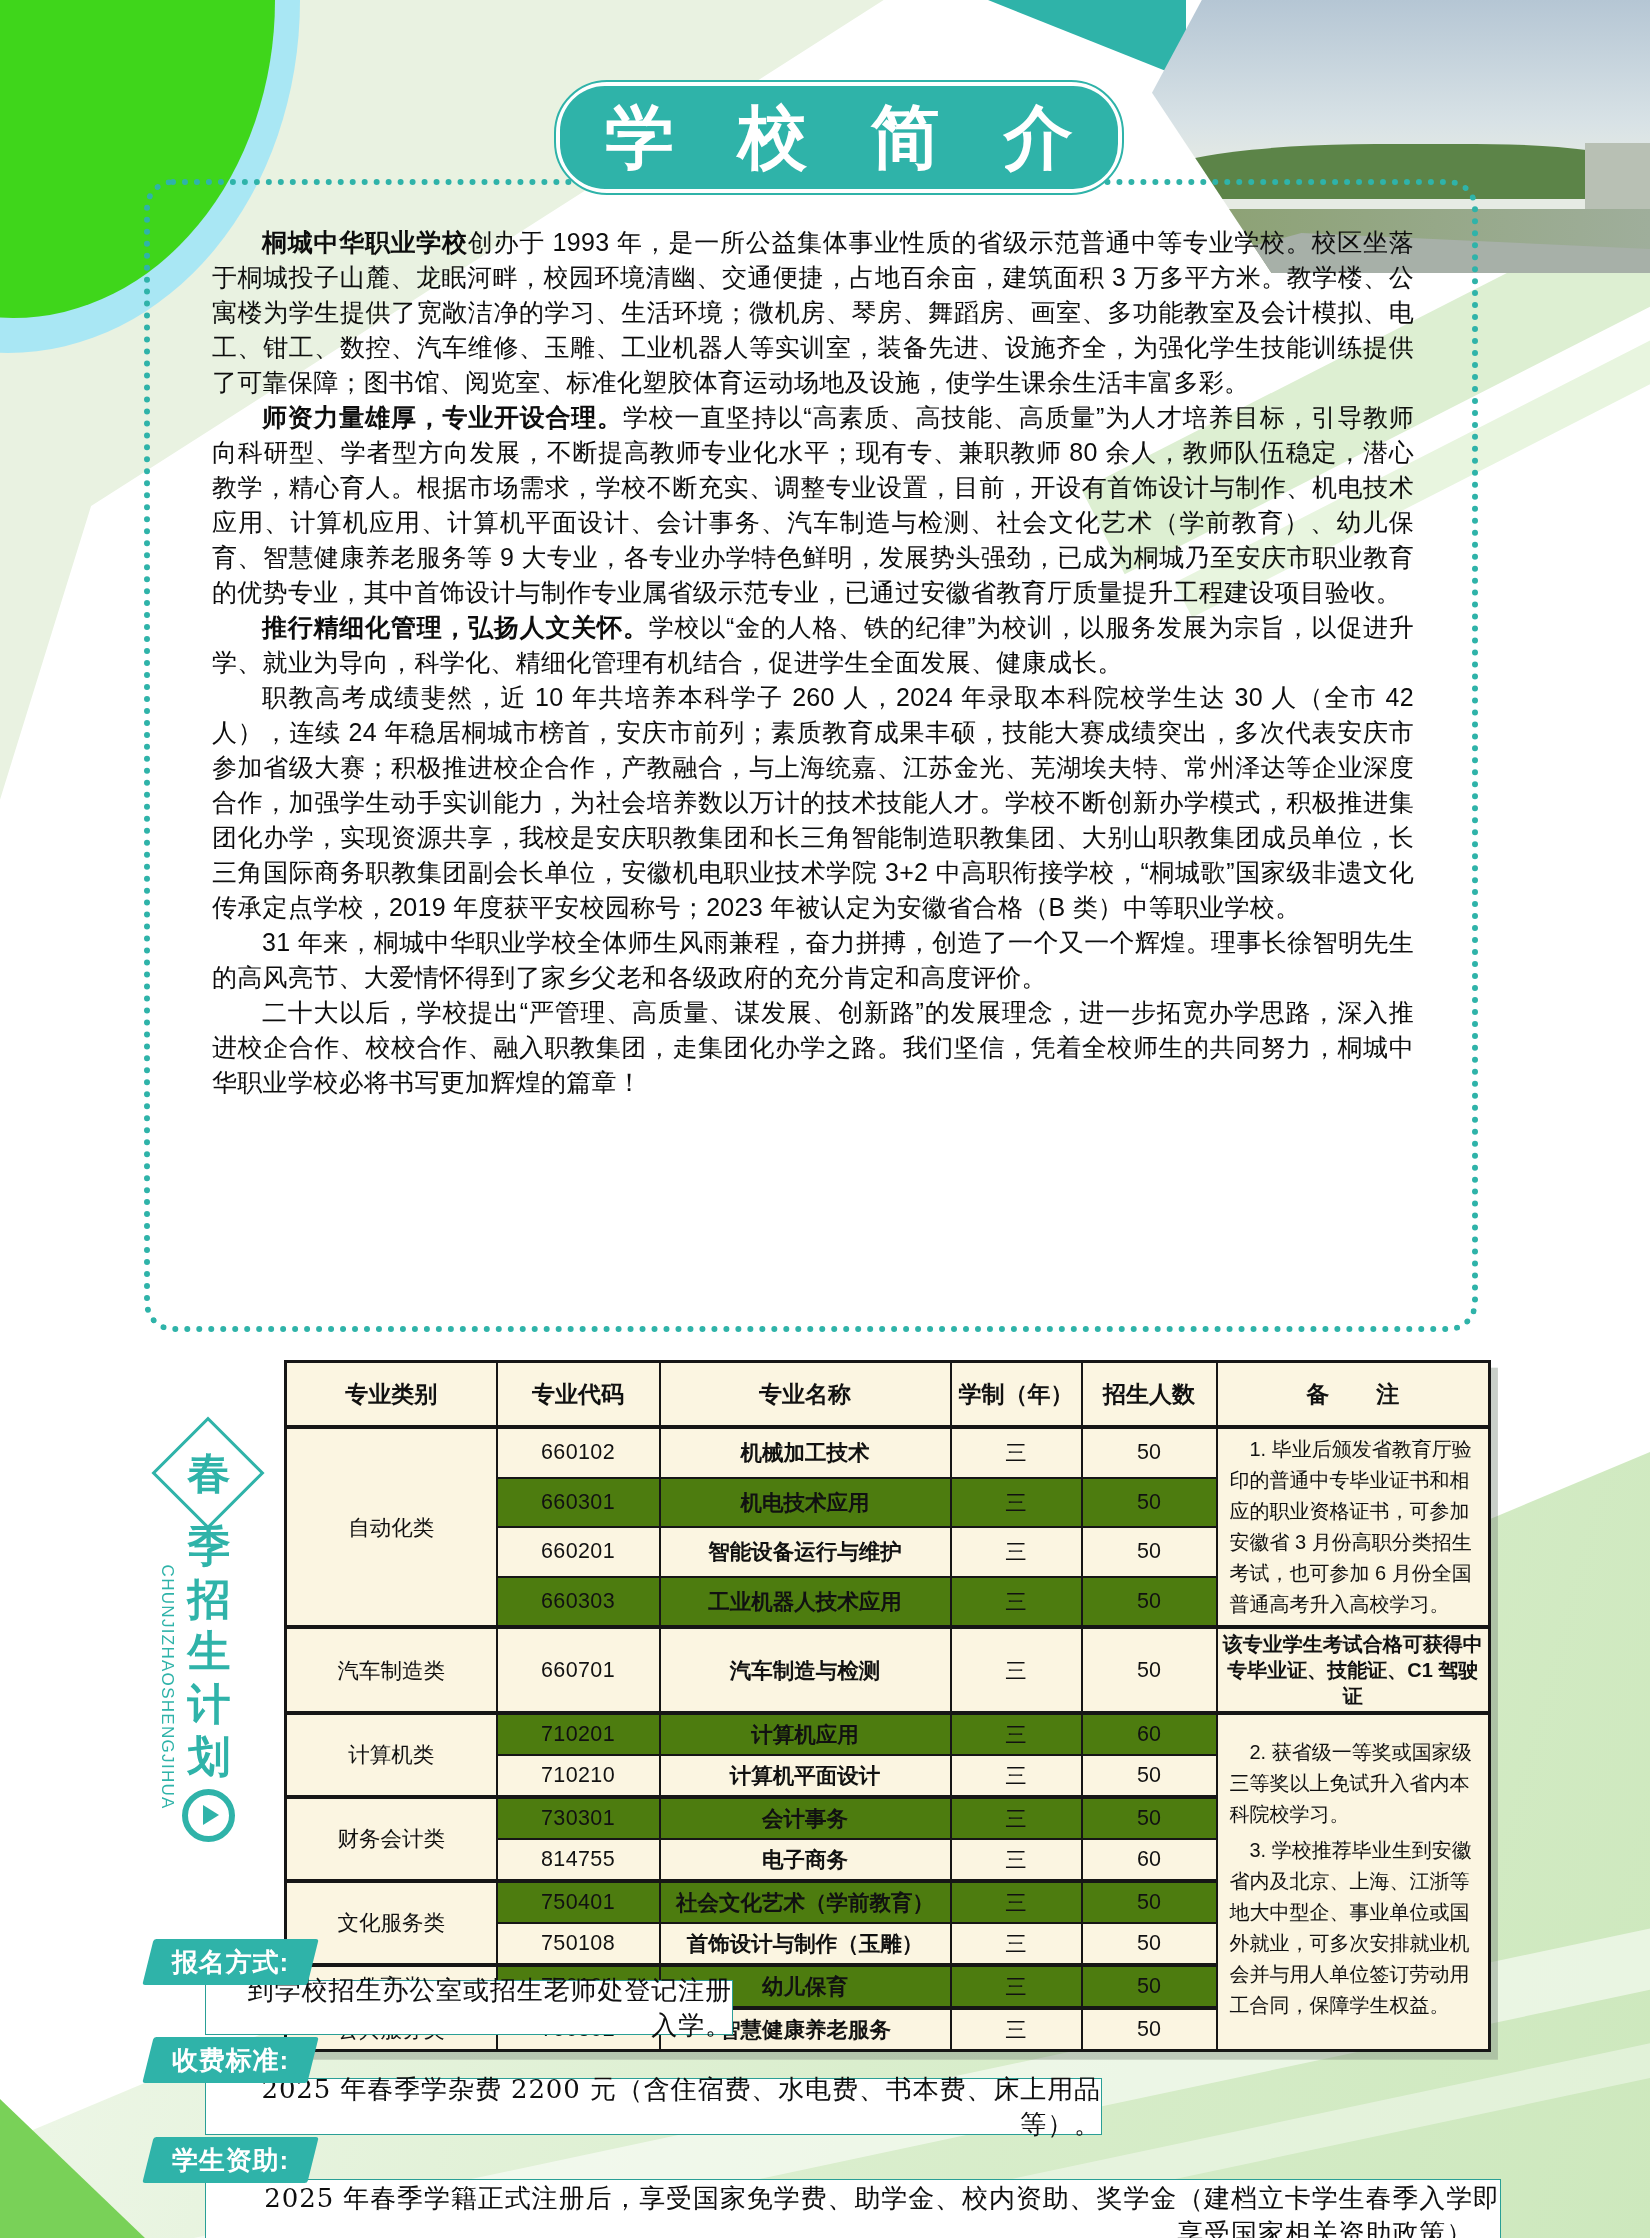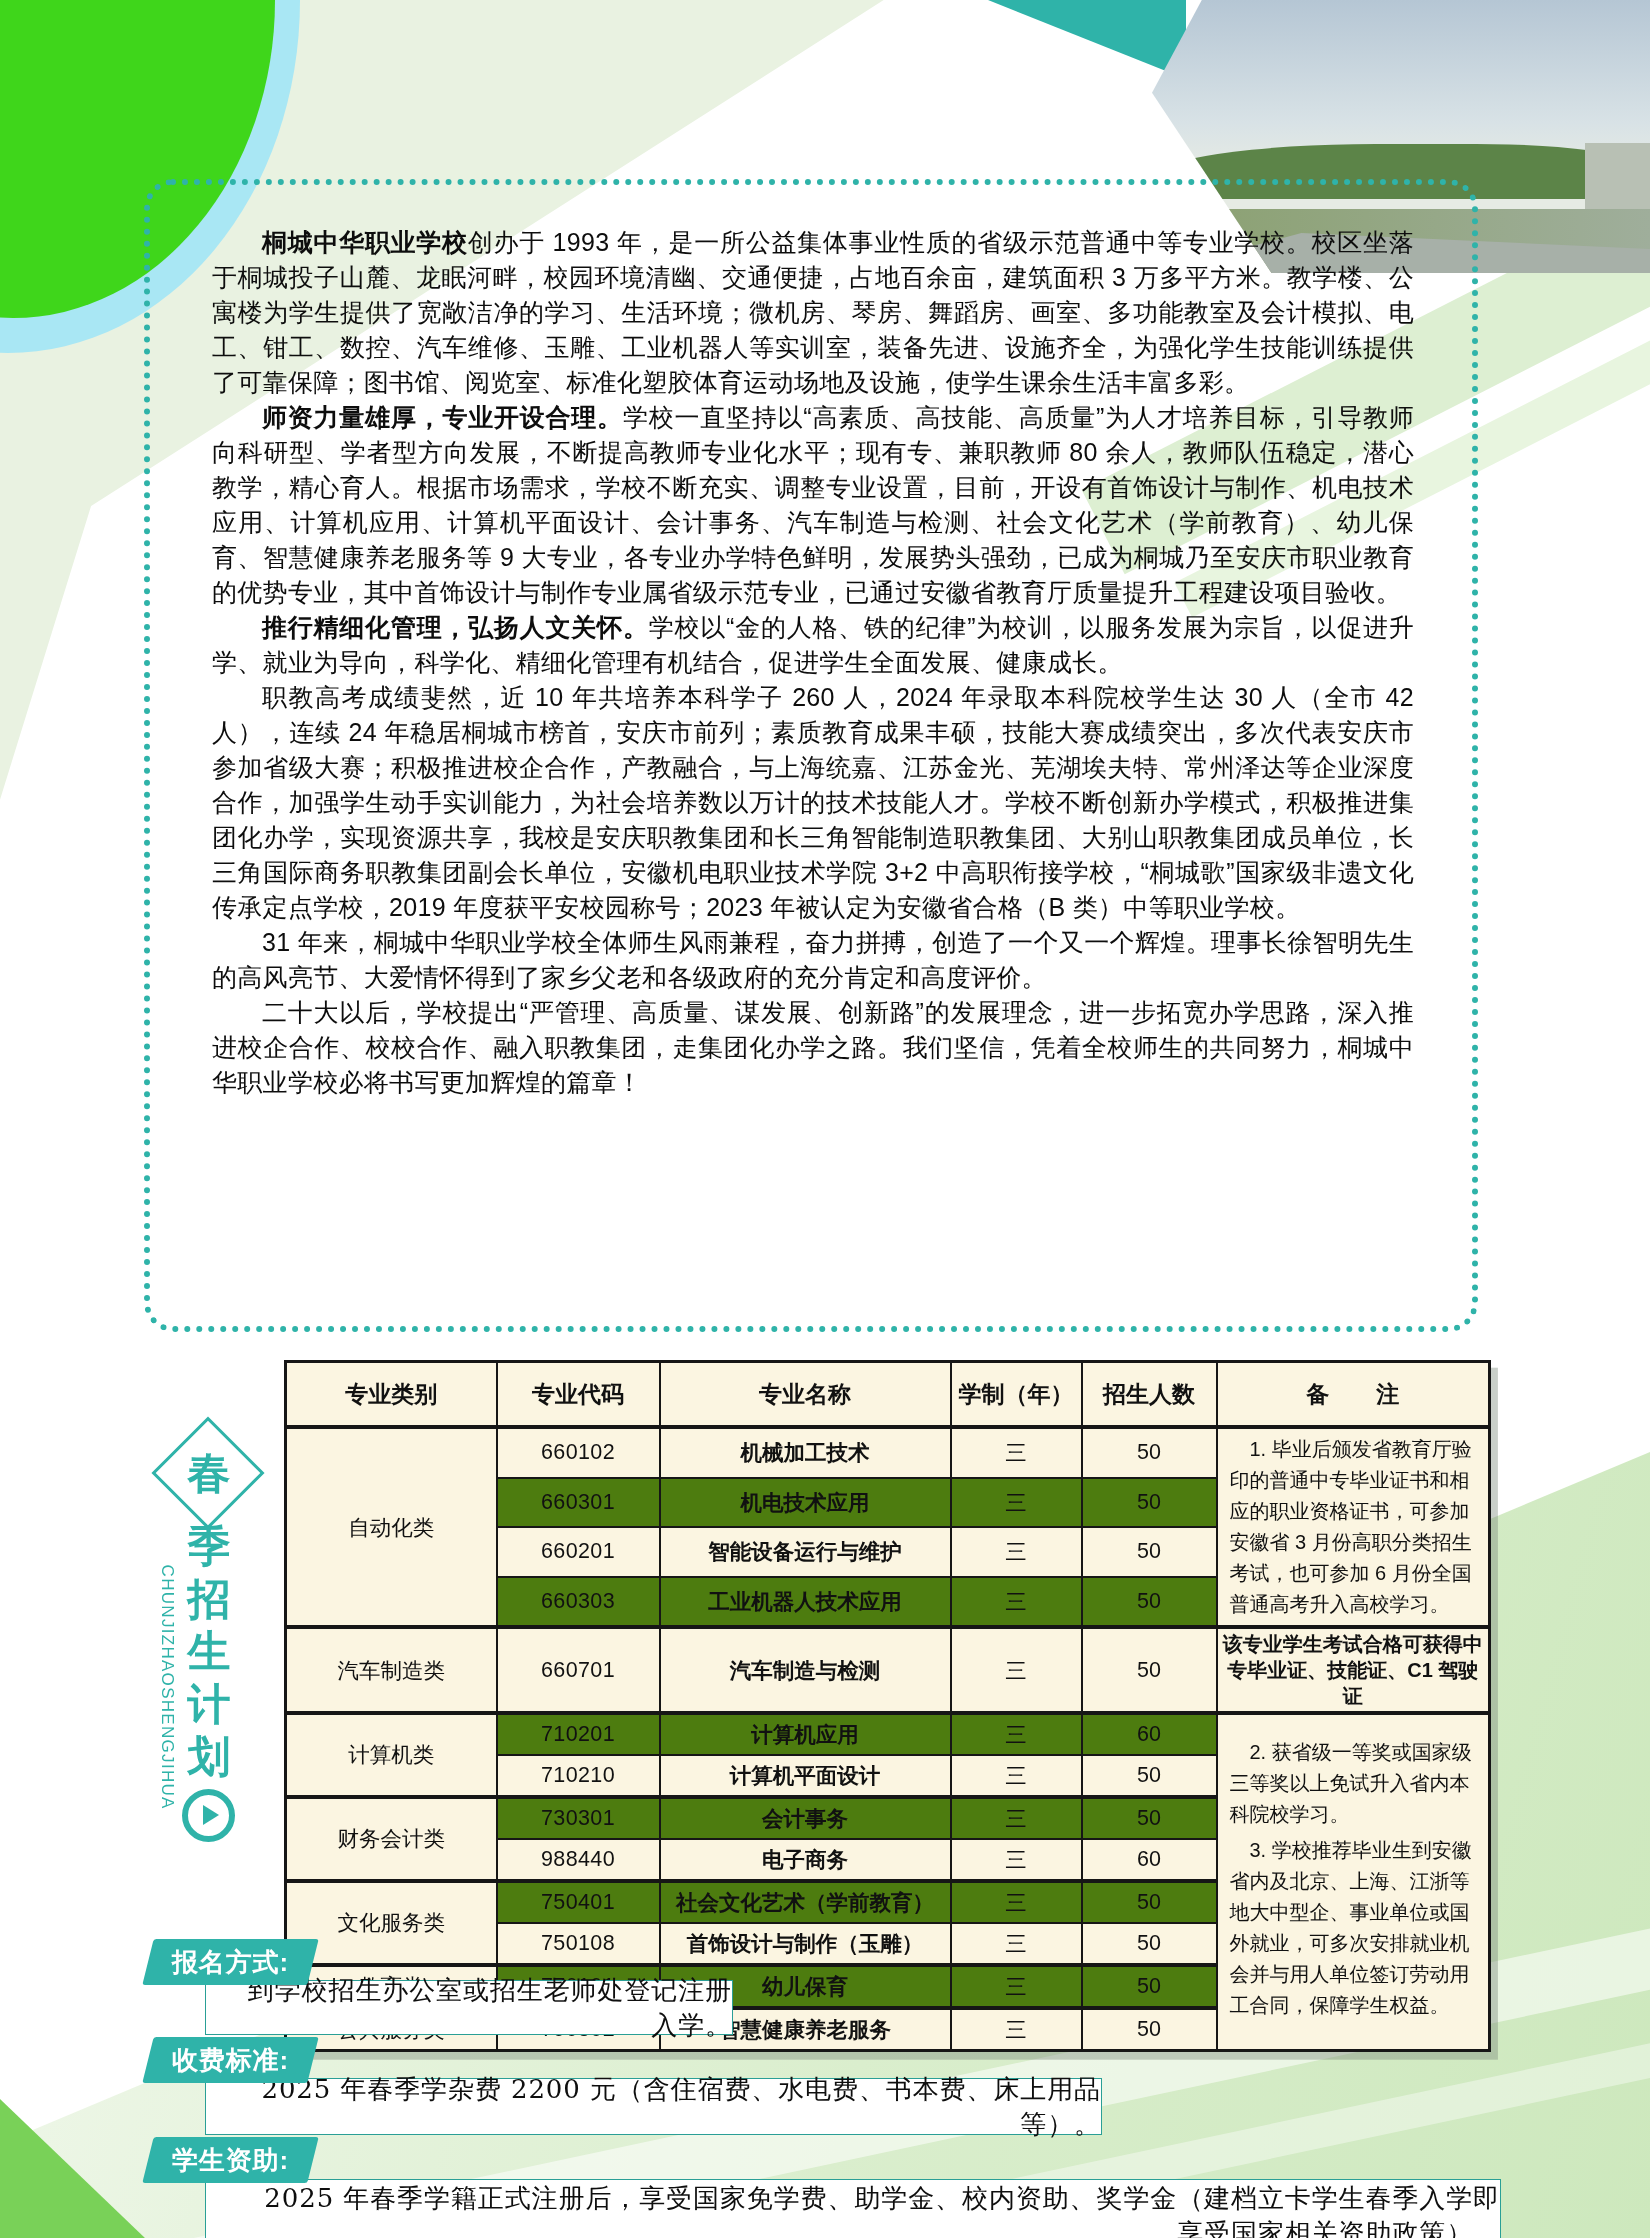--- a/index.html
+++ b/index.html
@@ -120,20 +120,25 @@
     <div class="sky"></div>
     <div class="hill"></div>
     <div class="b1"></div>
     <div class="b2"></div>
     <div class="b3"></div>
     <div class="b4"></div>
     <div class="ground"></div>
     <div class="road"></div>
   </div>
 
+  <div class="banner-outer">
+    <div class="banner-inner">
+      <span>学 校 简 介</span>
+    </div>
+  </div>
 
   <div class="intro-box">
     <p><b>桐城中华职业学校</b><span>创办于 1993 年，是一所公益集体事业性质的省级示范普通中等专业学校。校区坐落于桐城投子山麓、龙眠河畔，校园环境清幽、交通便捷，占地百余亩，建筑面积 3 万多平方米。教学楼、公寓楼为学生提供了宽敞洁净的学习、生活环境；微机房、琴房、舞蹈房、画室、多功能教室及会计模拟、电工、钳工、数控、汽车维修、玉雕、工业机器人等实训室，装备先进、设施齐全，为强化学生技能训练提供了可靠保障；图书馆、阅览室、标准化塑胶体育运动场地及设施，使学生课余生活丰富多彩。</span></p>
     <p><b>师资力量雄厚，专业开设合理。</b><span>学校一直坚持以“高素质、高技能、高质量”为人才培养目标，引导教师向科研型、学者型方向发展，不断提高教师专业化水平；现有专、兼职教师 80 余人，教师队伍稳定，潜心教学，精心育人。根据市场需求，学校不断充实、调整专业设置，目前，开设有首饰设计与制作、机电技术应用、计算机应用、计算机平面设计、会计事务、汽车制造与检测、社会文化艺术（学前教育）、幼儿保育、智慧健康养老服务等 9 大专业，各专业办学特色鲜明，发展势头强劲，已成为桐城乃至安庆市职业教育的优势专业，其中首饰设计与制作专业属省级示范专业，已通过安徽省教育厅质量提升工程建设项目验收。</span></p>
     <p><b>推行精细化管理，弘扬人文关怀。</b><span>学校以“金的人格、铁的纪律”为校训，以服务发展为宗旨，以促进升学、就业为导向，科学化、精细化管理有机结合，促进学生全面发展、健康成长。</span></p>
     <p><span>职教高考成绩斐然，近 10 年共培养本科学子 260 人，2024 年录取本科院校学生达 30 人（全市 42 人），连续 24 年稳居桐城市榜首，安庆市前列；素质教育成果丰硕，技能大赛成绩突出，多次代表安庆市参加省级大赛；积极推进校企合作，产教融合，与上海统嘉、江苏金光、芜湖埃夫特、常州泽达等企业深度合作，加强学生动手实训能力，为社会培养数以万计的技术技能人才。学校不断创新办学模式，积极推进集团化办学，实现资源共享，我校是安庆职教集团和长三角智能制造职教集团、大别山职教集团成员单位，长三角国际商务职教集团副会长单位，安徽机电职业技术学院 3+2 中高职衔接学校，“桐城歌”国家级非遗文化传承定点学校，2019 年度获平安校园称号；2023 年被认定为安徽省合格（B 类）中等职业学校。</span></p>
     <p><span>31 年来，桐城中华职业学校全体师生风雨兼程，奋力拼搏，创造了一个又一个辉煌。理事长徐智明先生的高风亮节、大爱情怀得到了家乡父老和各级政府的充分肯定和高度评价。</span></p>
     <p><span>二十大以后，学校提出“严管理、高质量、谋发展、创新路”的发展理念，进一步拓宽办学思路，深入推进校企合作、校校合作、融入职教集团，走集团化办学之路。我们坚信，凭着全校师生的共同努力，桐城中华职业学校必将书写更加辉煌的篇章！</span></p>
   </div>
 
@@ -221,21 +226,21 @@
       <td>50</td>
     </tr>
     <tr class="bt">
       <td rowspan="2">财务会计类</td>
       <td class="code hl">730301</td>
       <td class="name hl">会计事务</td>
       <td class="hl">三</td>
       <td class="hl">50</td>
     </tr>
     <tr>
-      <td class="code">988440</td>
+      <td class="code">814755</td>
       <td class="name">电子商务</td>
       <td>三</td>
       <td>60</td>
     </tr>
     <tr class="bt">
       <td rowspan="2">文化服务类</td>
       <td class="code hl">750401</td>
       <td class="name hl">社会文化艺术（学前教育）</td>
       <td class="hl">三</td>
       <td class="hl">50</td>

